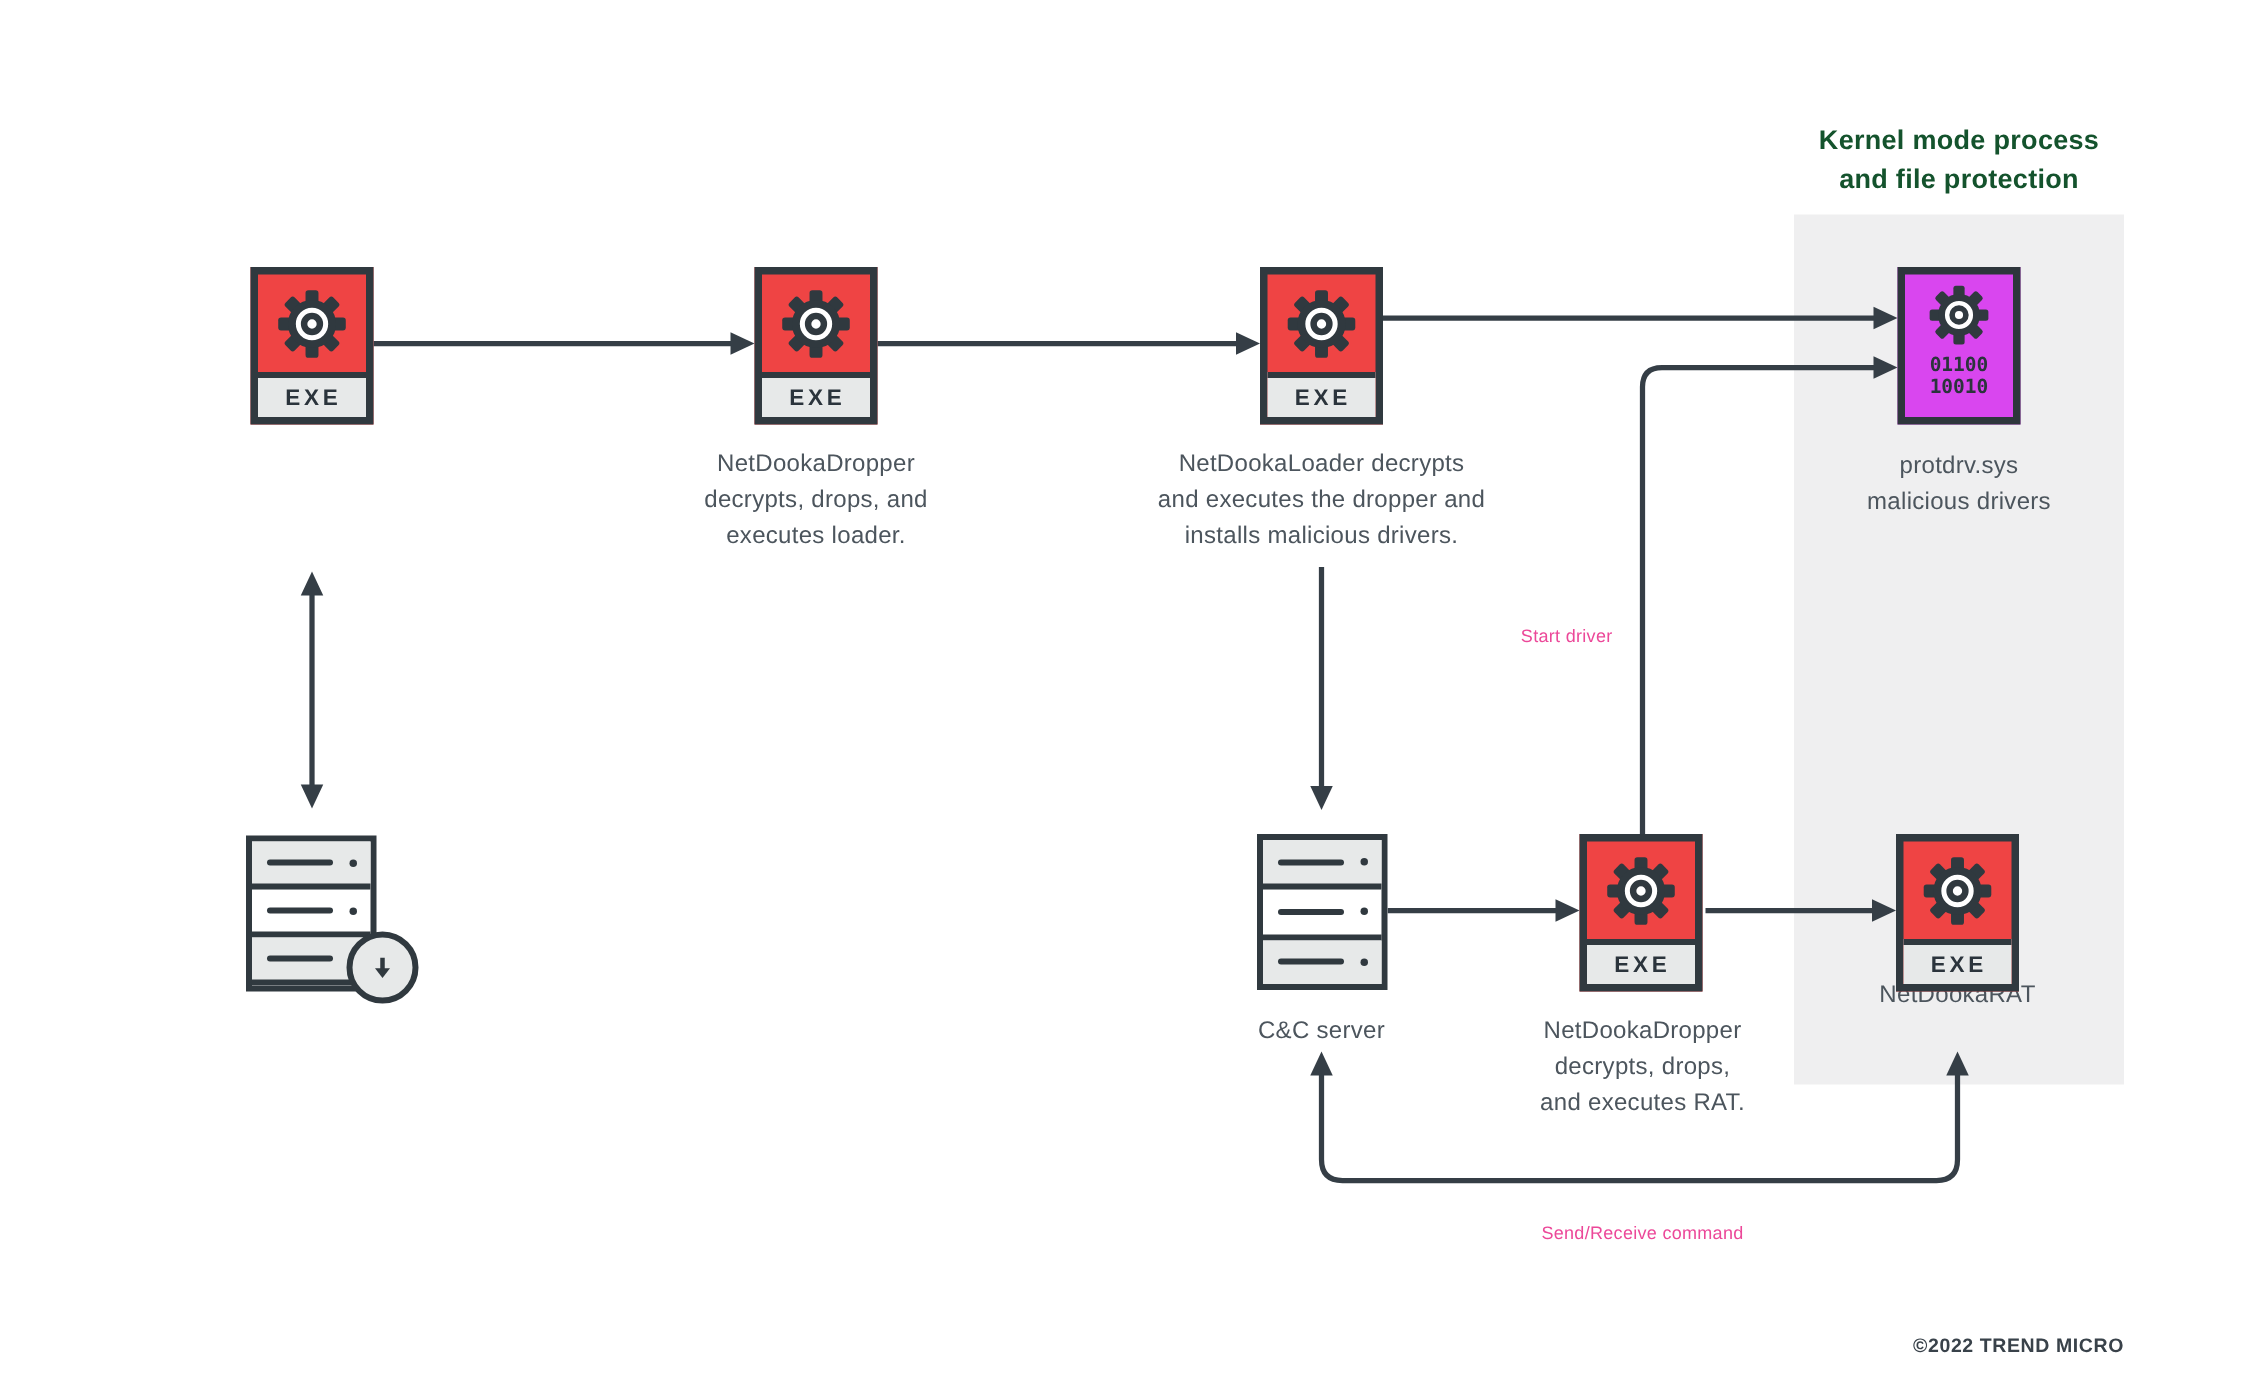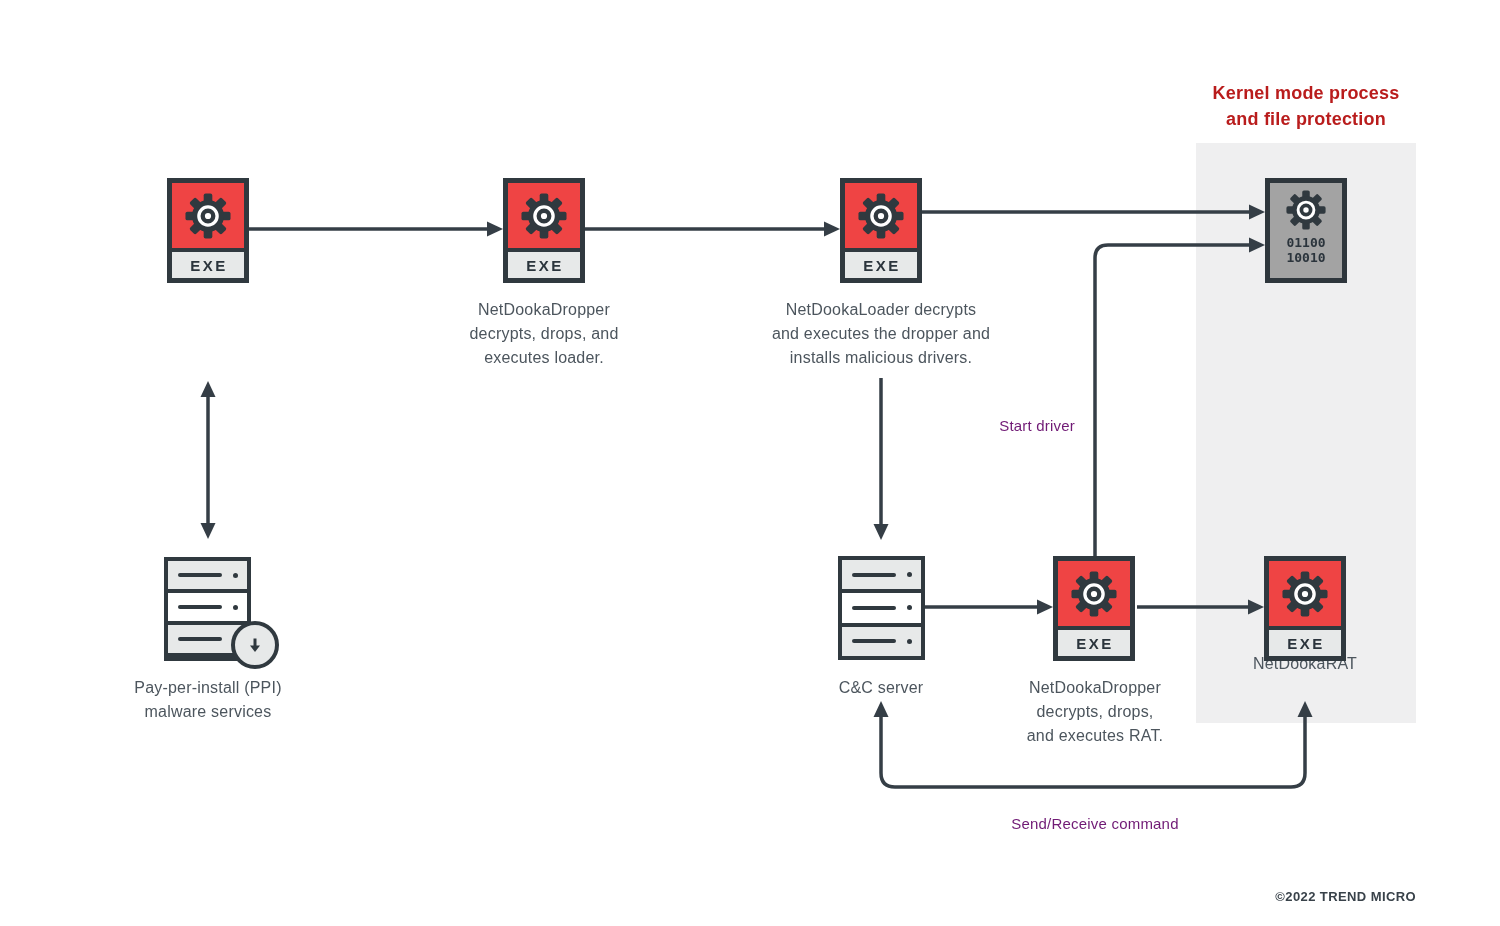--- a/index.html
+++ b/index.html
@@ -7,50 +7,50 @@
     position:relative;width:1500px;height:926px;background:#ffffff;overflow:hidden;
     font-family:"Liberation Sans", sans-serif;
   }
   .panel{
     position:absolute;left:1196px;top:143px;width:220px;height:580px;
     background:#efeff0;z-index:0;
   }
   .kernel-title{
     position:absolute;left:1176px;top:80px;width:260px;z-index:2;
     text-align:center;font-weight:bold;font-size:18px;line-height:26px;
-    color:#b91c1c;white-space:pre-line;letter-spacing:.2px;
+    color:#14532d;white-space:pre-line;letter-spacing:.2px;
   }
   svg.edges{position:absolute;left:0;top:0;z-index:1;}
   .node-label{
     position:absolute;width:300px;z-index:2;text-align:center;
     font-size:16px;line-height:24px;color:#4c555d;white-space:pre-line;letter-spacing:.2px;
   }
   .edge-label{
-    position:absolute;z-index:2;text-align:center;font-size:15px;color:#701a75;letter-spacing:.2px;
+    position:absolute;z-index:2;text-align:center;font-size:12px;color:#ec4899;letter-spacing:.2px;
   }
   .copyright{
     position:absolute;left:1116px;top:861px;width:300px;z-index:2;text-align:right;
     font-size:13px;color:#39424a;letter-spacing:.4px;font-weight:bold;margin-top:28px;
   }
   
   .exe-icon{
     position:absolute;width:82px;height:105px;box-sizing:border-box;z-index:3;
     border:5px solid #30393f;background:#ef4444;display:flex;flex-direction:column;
   }
   .exe-top{flex:1;display:flex;align-items:center;justify-content:center;}
   .exe-band{
     height:26px;border-top:4px solid #30393f;background:#e7e9e9;
     display:flex;align-items:center;justify-content:center;
     font-weight:bold;font-size:15px;letter-spacing:2.5px;color:#2b343c;
     padding-left:2px;
   }
   
   .bin-icon{
     position:absolute;width:82px;height:105px;box-sizing:border-box;z-index:3;
-    border:5px solid #2e363c;background:#a3a3a3;display:flex;flex-direction:column;align-items:center;
+    border:5px solid #2e363c;background:#d946ef;display:flex;flex-direction:column;align-items:center;
   }
   .bin-icon .gear-wrap{margin-top:7px;}
   .bin-text{
     margin-top:1px;text-align:center;font-family:"DejaVu Sans Mono",monospace;
     font-weight:bold;font-size:13px;line-height:15px;color:#2b343c;white-space:pre-line;
     letter-spacing:0px;
   }
   
   .server-icon{
     position:absolute;width:87px;height:104px;box-sizing:border-box;z-index:3;
@@ -209,22 +209,22 @@
       </div>
     <div class="exe-band">EXE</div>
   </div>
 
   <div class="node-label" style="left:394px;top:298px;">NetDookaDropper
 decrypts, drops, and
 executes loader.</div>
   <div class="node-label" style="left:731px;top:298px;">NetDookaLoader decrypts
 and executes the dropper and
 installs malicious drivers.</div>
-  <div class="node-label" style="left:58px;top:676px;">Pay-per-install (PPI)
-malware services</div>
+  <div class="node-label" style="left:1156px;top:299px;">protdrv.sys
+malicious drivers</div>
   <div class="node-label" style="left:731px;top:676px;">C&amp;C server</div>
   <div class="node-label" style="left:945px;top:676px;">NetDookaDropper
 decrypts, drops,
 and executes RAT.</div>
   <div class="node-label" style="left:1155px;top:652px;">NetDookaRAT</div>
 
   <div class="edge-label" style="left:930px;top:417px;width:200px;text-align:right;padding-right:55px;box-sizing:border-box;">Start driver</div>
   <div class="edge-label" style="left:945px;top:815px;width:300px;">Send/Receive command</div>
 
   <div class="copyright">©2022 TREND MICRO</div>

